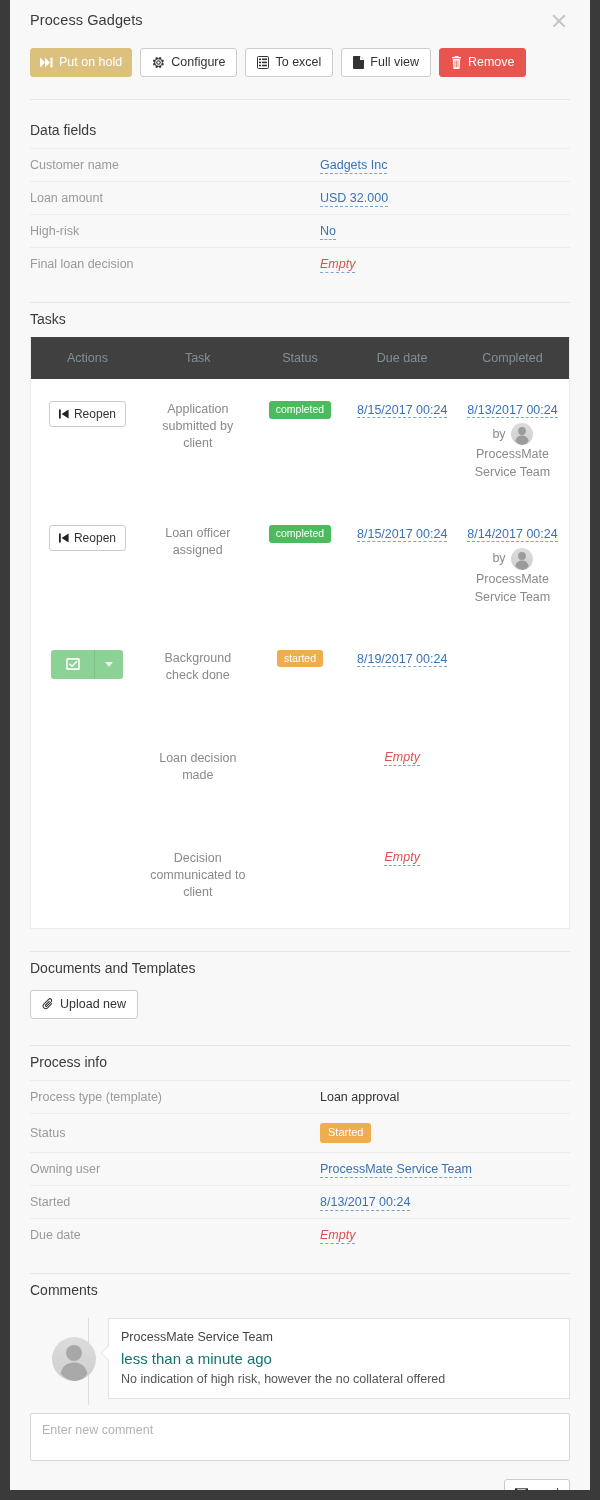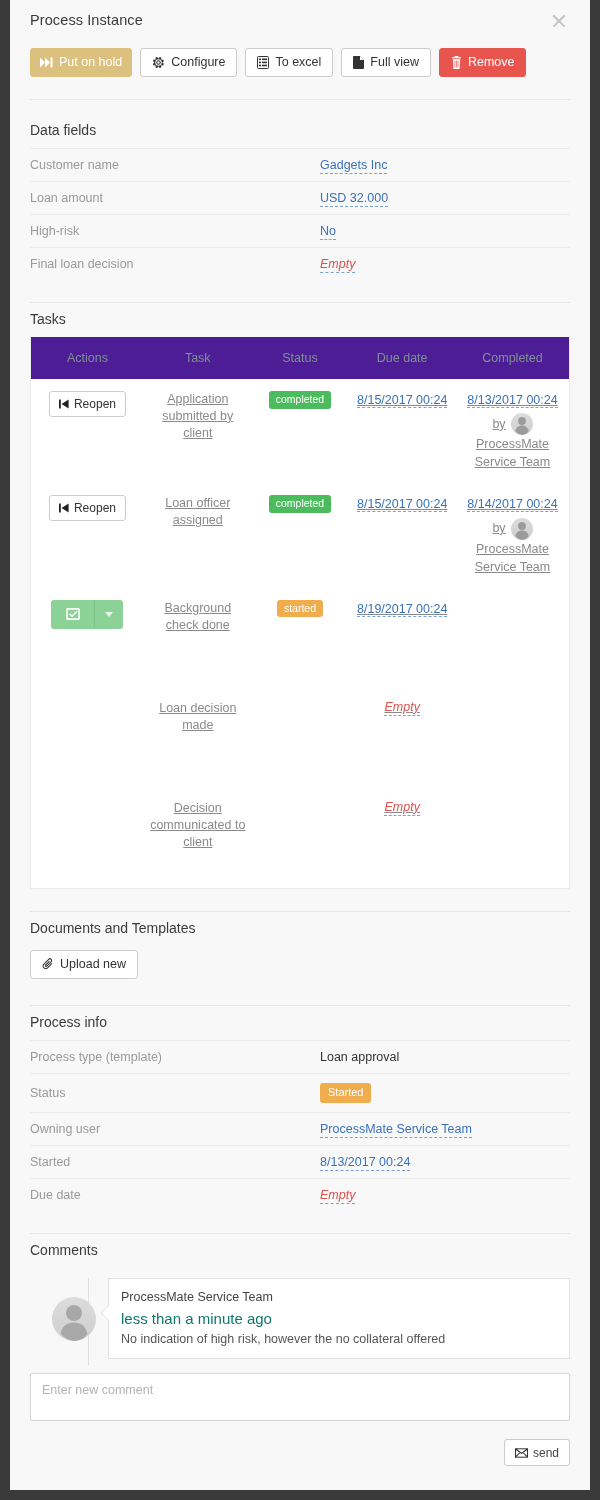--- a/index.html
+++ b/index.html
@@ -84,29 +84,28 @@
     color: #d9534f; font-style: italic;
     border-bottom: 1px dashed #7aa3d2; padding-bottom: 1px;
     cursor: pointer;
   }
   .plain-val { color: #333; }
 
   
   .tasks-wrap { background: #fff; border: 1px solid #ececec; border-top: none; }
   table.tasks { width: 100%; border-collapse: collapse; table-layout: fixed; }
   table.tasks thead th {
-    background: #4c1d95; color: #808f96; font-weight: 400;
+    background: #404040; color: #808f96; font-weight: 400;
     font-size: 12.5px; padding: 14px 4px; text-align: center;
     border: none;
   }
   table.tasks td {
     text-align: center; font-size: 12.5px; color: #8a8a8a;
-    padding: 12px 4px; vertical-align: top; height: 100px;
+    padding: 22px 4px; vertical-align: top; height: 100px;
     border: none;
-    text-decoration: underline;
   }
   .col-actions { width: 21%; }
   .col-task    { width: 20%; }
   .col-status  { width: 18%; }
   .col-due     { width: 20%; }
   .col-done    { width: 21%; }
   .task-name { line-height: 1.35; color: #8a8a8a; }
   .badge {
     display: inline-block; padding: 3px 7px 4px 7px; border-radius: 3px;
     color: #fff; font-size: 10.5px; line-height: 1;
@@ -201,21 +200,21 @@
     font-size: 12px; cursor: pointer;
   }
 </style>
 </head>
 <body>
 
 <div class="frame">
   <div class="inner">
 
     <div class="panel-head">
-      <div class="panel-title">Process Instance</div>
+      <div class="panel-title">Process Gadgets</div>
       <div class="close-x"></div>
     </div>
 
     <div class="toolbar">
 
       <button class="btn btn-hold">
         <span class="ico">
           <svg width="13" height="11" viewBox="0 0 13 11">
               <path d="M0 0.5 L5 5.5 L0 10.5 Z M5 0.5 L10 5.5 L5 10.5 Z M10.5 0.5 L12.5 0.5 L12.5 10.5 L10.5 10.5 Z" fill="#fff"></path>
             </svg>

